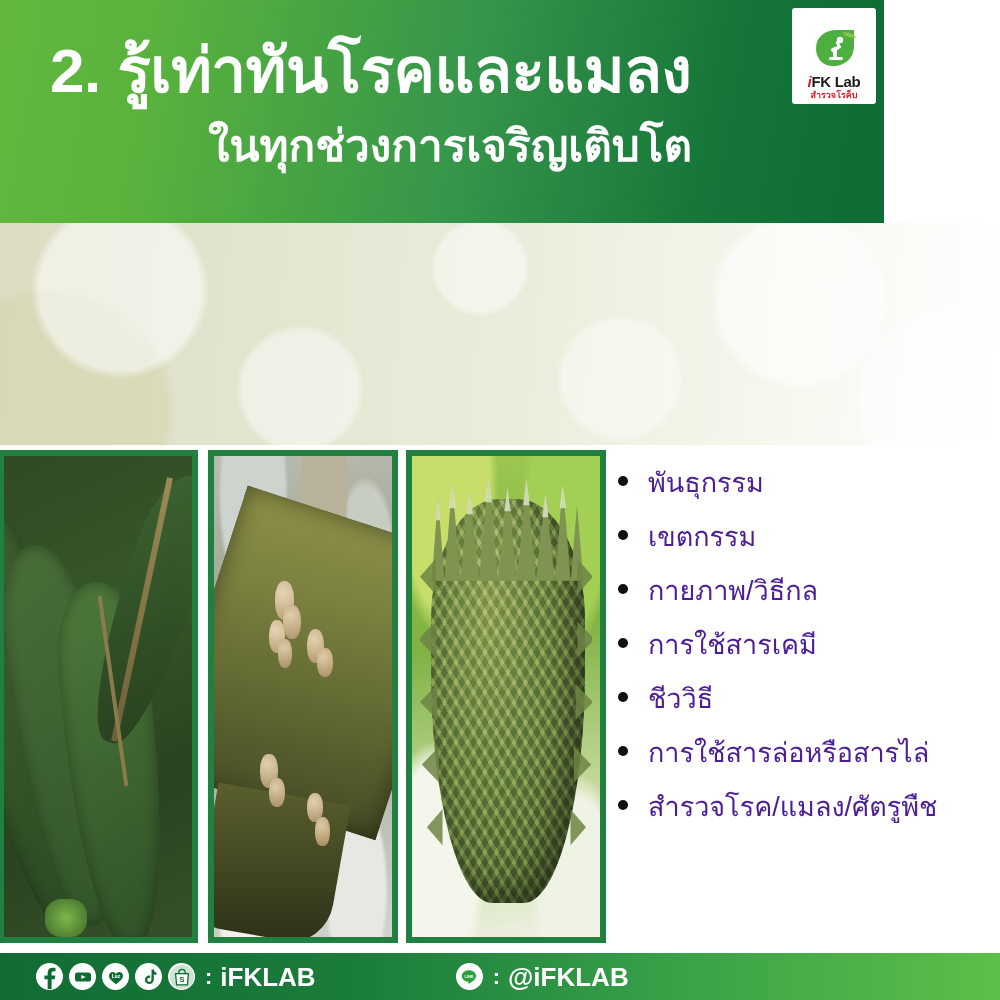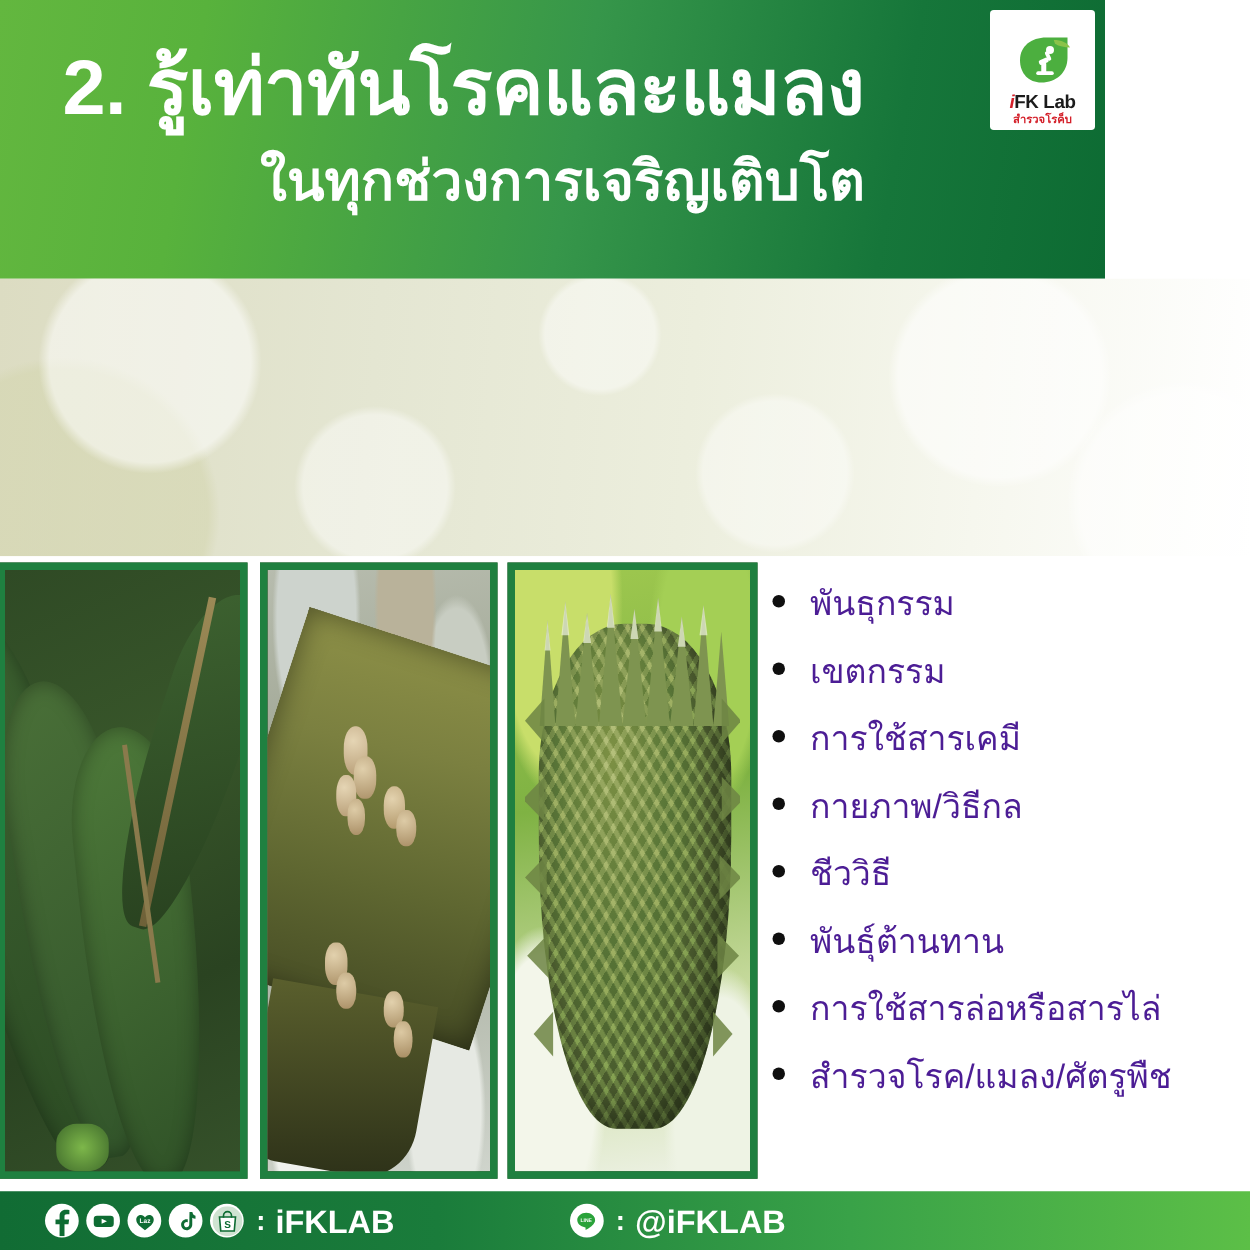--- a/index.html
+++ b/index.html
@@ -378,33 +378,29 @@
     <div class="bullet-row">
       <span class="bullet-dot"></span>
       <span class="bullet-text">พันธุกรรม</span>
     </div>
     <div class="bullet-row">
       <span class="bullet-dot"></span>
       <span class="bullet-text">เขตกรรม</span>
     </div>
     <div class="bullet-row">
       <span class="bullet-dot"></span>
+      <span class="bullet-text">กายภาพ/วิธีกล</span>
+    </div>
+    <div class="bullet-row">
+      <span class="bullet-dot"></span>
       <span class="bullet-text">การใช้สารเคมี</span>
     </div>
     <div class="bullet-row">
       <span class="bullet-dot"></span>
-      <span class="bullet-text">กายภาพ/วิธีกล</span>
-    </div>
-    <div class="bullet-row">
-      <span class="bullet-dot"></span>
       <span class="bullet-text">ชีววิธี</span>
-    </div>
-    <div class="bullet-row">
-      <span class="bullet-dot"></span>
-      <span class="bullet-text">พันธุ์ต้านทาน</span>
     </div>
     <div class="bullet-row">
       <span class="bullet-dot"></span>
       <span class="bullet-text">การใช้สารล่อหรือสารไล่</span>
     </div>
     <div class="bullet-row">
       <span class="bullet-dot"></span>
       <span class="bullet-text">สำรวจโรค/แมลง/ศัตรูพืช</span>
     </div>
   </div>

